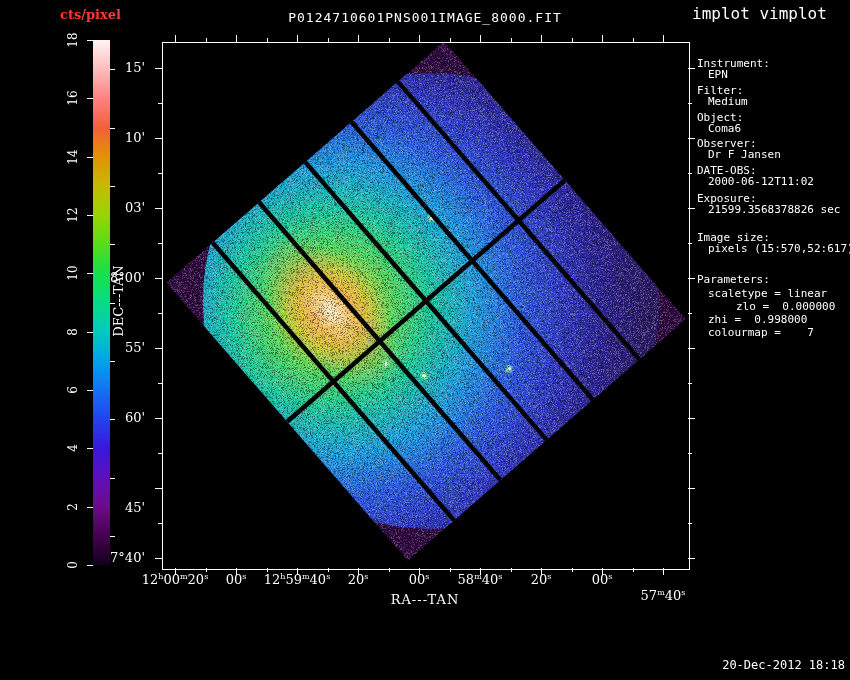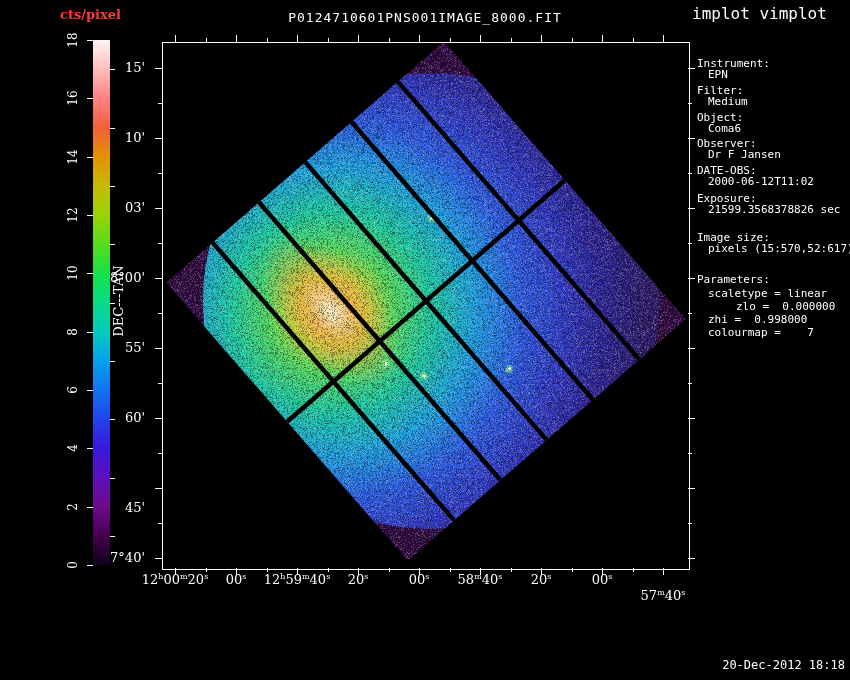--- a/index.html
+++ b/index.html
@@ -186,20 +186,21 @@
       <div class="abs ra-label" style="left: 255px; top: 572px;"><span>12</span><span class="sup">h</span><span>59</span><span class="sup">m</span><span>40</span><span class="sup">s</span></div>
       <div class="abs ra-label" style="left: 316px; top: 572px;"><span>20</span><span class="sup">s</span></div>
       <div class="abs ra-label" style="left: 377px; top: 572px;"><span>00</span><span class="sup">s</span></div>
       <div class="abs ra-label" style="left: 438px; top: 572px;"><span>58</span><span class="sup">m</span><span>40</span><span class="sup">s</span></div>
       <div class="abs ra-label" style="left: 499px; top: 572px;"><span>20</span><span class="sup">s</span></div>
       <div class="abs ra-label" style="left: 560px; top: 572px;"><span>00</span><span class="sup">s</span></div>
       <div class="abs ra-label" style="left: 621px; top: 588px;"><span>57</span><span class="sup">m</span><span>40</span><span class="sup">s</span></div>
     </div>
 
   <div class="abs" id="dec-axis-name">DEC---TAN</div>
+  <div class="abs" id="ra-axis-name">RA---TAN</div>
 
   <div class="abs" id="colorbar-label" style="color: rgb(255, 56, 56);">cts/pixel</div>
   <div class="abs" id="colorbar-wedge" style="background: linear-gradient(to top, rgb(18, 0, 28) 0%, rgb(69, 0, 79) 5.6%, rgb(109, 11, 138) 11.1%, rgb(92, 16, 188) 16.7%, rgb(58, 23, 220) 22.2%, rgb(33, 68, 236) 27.8%, rgb(19, 115, 242) 33.3%, rgb(2, 162, 234) 38.9%, rgb(4, 202, 190) 44.4%, rgb(6, 220, 134) 50%, rgb(22, 225, 74) 55.6%, rgb(88, 220, 28) 61.1%, rgb(154, 212, 4) 66.7%, rgb(198, 186, 2) 72.2%, rgb(228, 145, 4) 77.8%, rgb(242, 96, 58) 83.3%, rgb(254, 130, 130) 88.9%, rgb(255, 188, 188) 94.4%, rgb(255, 244, 242) 100%);"></div>
   <div class="abs" id="colorbar-ticks">
       <div class="abs cb-num" style="left: 62px; top: 33px;">18</div>
       <div class="abs tickmark" style="left: 87px; top: 40px; width: 6px; height: 1px;"></div>
       <div class="abs cb-num" style="left: 62px; top: 91.3333px;">16</div>
       <div class="abs tickmark" style="left: 87px; top: 98.3333px; width: 6px; height: 1px;"></div>
       <div class="abs cb-num" style="left: 62px; top: 149.667px;">14</div>
       <div class="abs tickmark" style="left: 87px; top: 156.667px; width: 6px; height: 1px;"></div>

